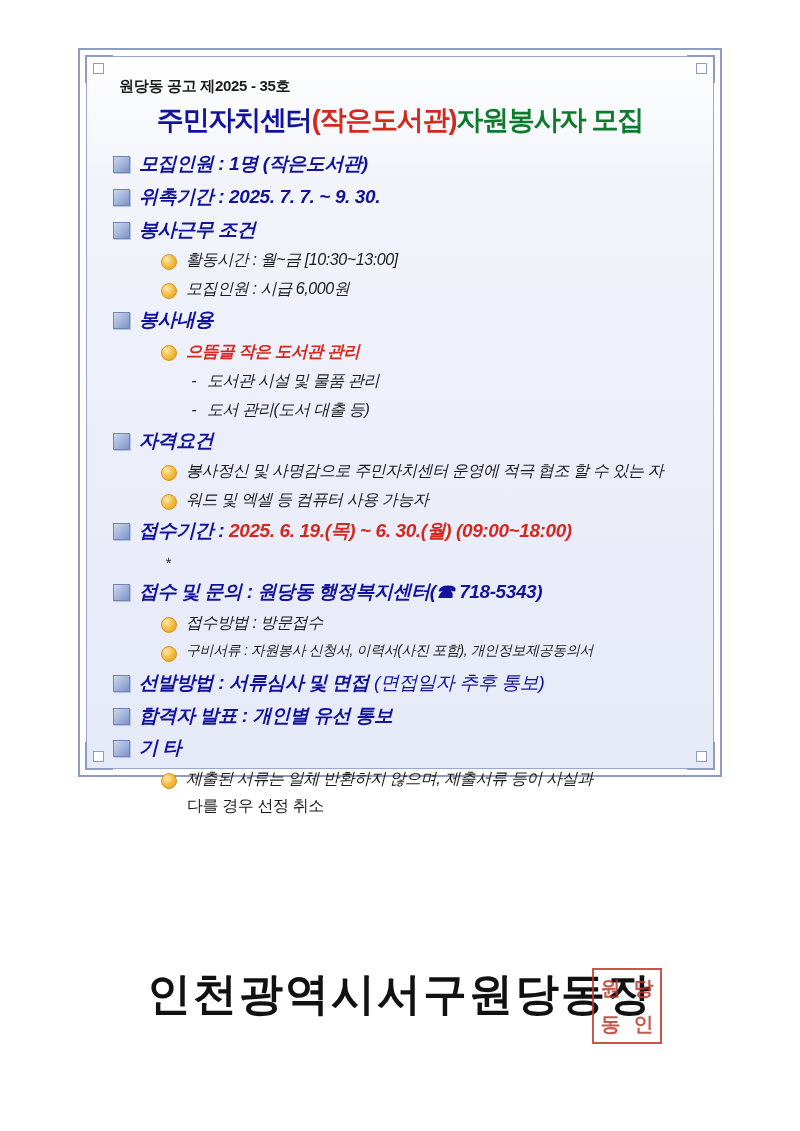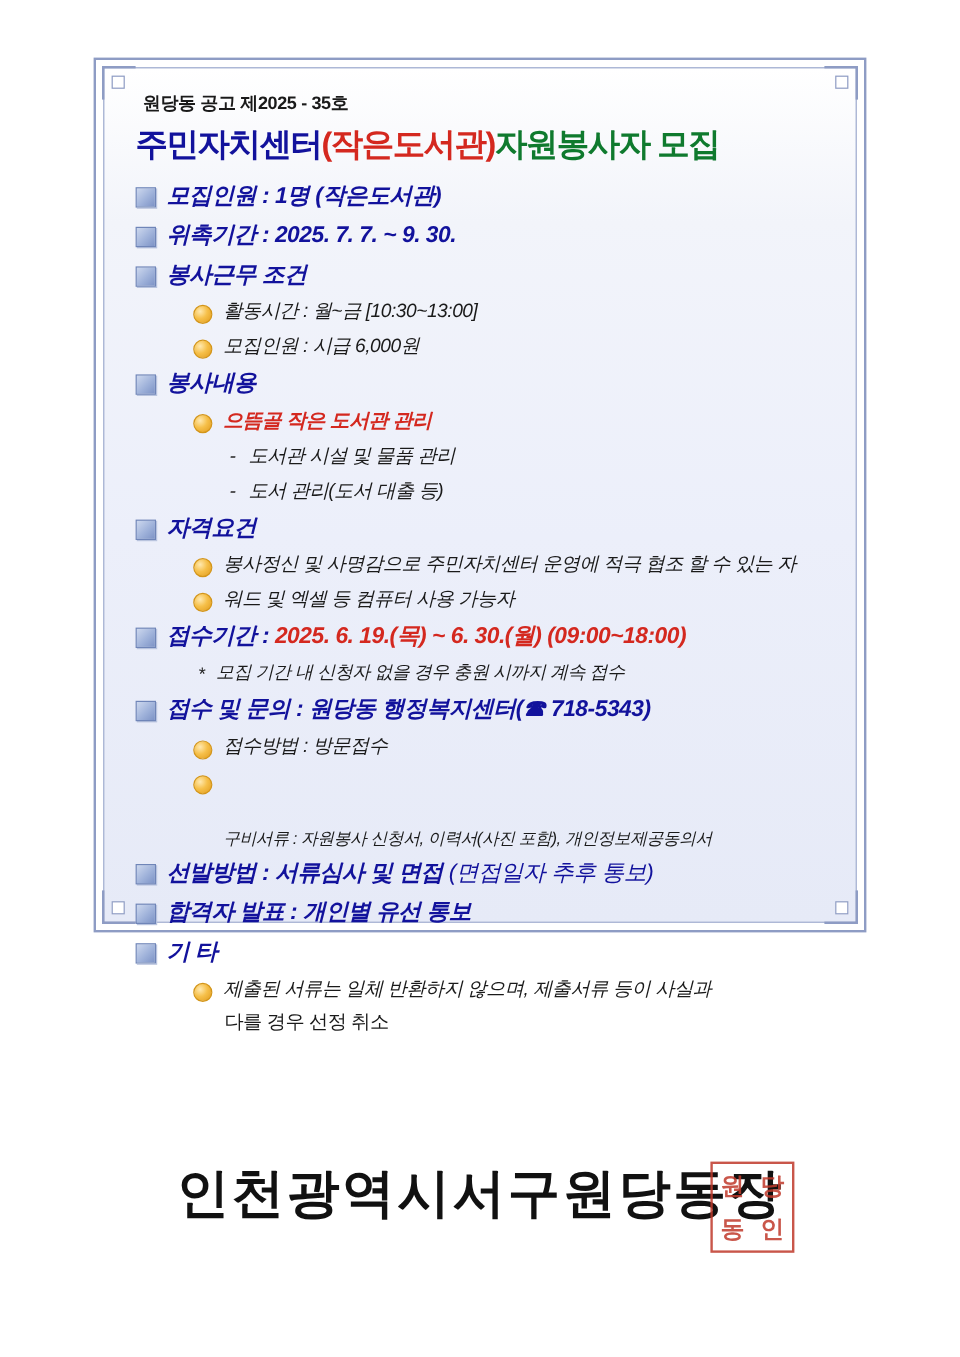--- a/index.html
+++ b/index.html
@@ -63,21 +63,21 @@
   .notice-no {
     font-size: 15px;
     font-weight: bold;
     color: #1a1a1a;
     letter-spacing: -0.3px;
     margin: 2px 0 6px 6px;
   }
 
   
   .title-row {
-    text-align: left;
+    text-align: center;
     white-space: nowrap;
     margin: 2px 0 14px 0;
     font-size: 27px;
     font-weight: bold;
     letter-spacing: -1.2px;
   }
   .title-row .t-blue { color: #12129c; }
   .title-row .t-red  { color: #d4281f; }
   .title-row .t-green{ color: #0f7a2e; }
 
@@ -157,21 +157,20 @@
     font-weight: bold;
     color: #d4281f;
   }
   .small-note {
     font-size: 15px;
     color: #1a1a1a;
   }
   .tiny {
     font-size: 14px;
     color: #1a1a1a;
-    margin-top: 48px;
   }
   .inline-small {
     font-size: 19px;
     font-weight: normal;
     color: #12129c;
   }
   .phone {
     color: #12129c;
     font-weight: bold;
   }
@@ -300,21 +299,20 @@
     </div>
 
     <div class="row">
       <div class="bullet-sq"></div>
       <div class="txt">
         <span class="h-blue">접수기간 : </span><span class="h-red">2025. 6. 19.(목) ~ 6. 30.(월) (09:00~18:00)</span>
       </div>
     </div>
     <div class="row lvl2b">
       <div class="bullet-ast">*</div>
-      <div class="txt small-note">모집 기간 내 신청자 없을 경우 충원 시까지 계속 접수</div>
     </div>
 
     <div class="row">
       <div class="bullet-sq"></div>
       <div class="txt h-blue">
         <span>접수 및 문의 : </span><span>원당동 행정복지센터</span><span class="phone">(☎ 718-5343)</span>
       </div>
     </div>
     <div class="row lvl2">
       <div class="bullet-rd"></div>

